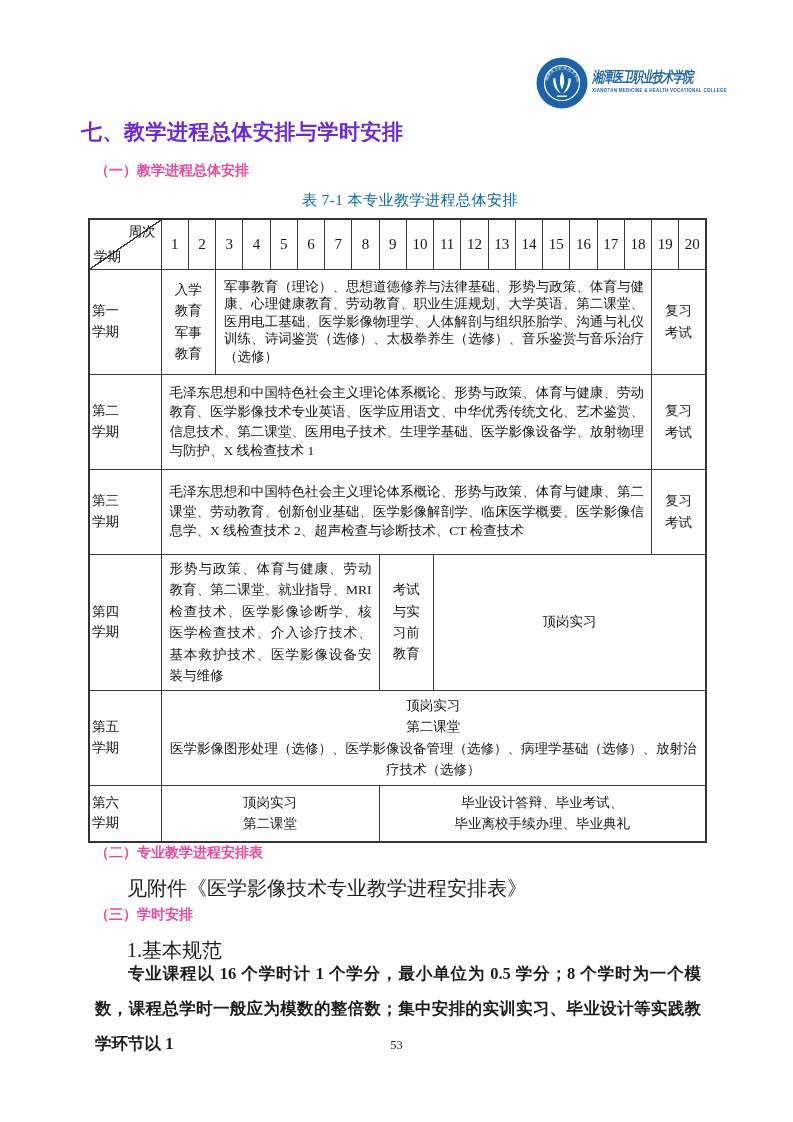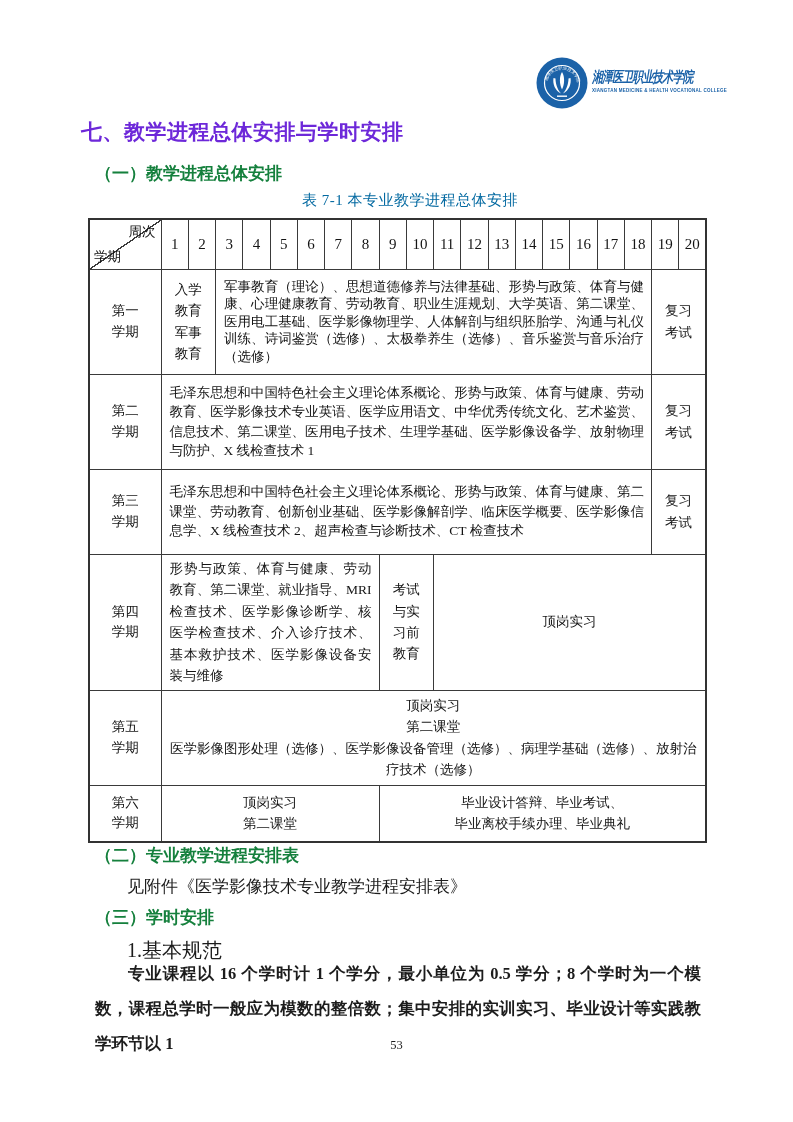--- a/index.html
+++ b/index.html
@@ -23,49 +23,49 @@
   }
   
   .h1{
     position:absolute;top:118px;left:81px;
     font-family:"Liberation Sans","DejaVu Sans",sans-serif;
     font-size:21px;font-weight:bold;color:#6d28d9;letter-spacing:.5px;
   }
   .h2{
     position:absolute;left:95px;
     font-family:"Liberation Sans","DejaVu Sans",sans-serif;
-    font-size:17px;font-weight:bold;color:#15803d;
+    font-size:14px;font-weight:bold;color:#ec4899;
   }
   .h2a{top:162px;} .h2b{top:844px;} .h2c{top:906px;}
   .caption{
     position:absolute;top:191px;left:0;right:0;text-align:center;padding-left:27px;
     font-size:15px;color:#0369a1;letter-spacing:.5px;
   }
   
   .tbl-wrap{position:absolute;top:218px;left:88px;}
   table{border-collapse:collapse;table-layout:fixed;width:617px;border:2px solid #333;}
   td{border:1px solid #3a3a3a;vertical-align:middle;font-size:13.5px;color:#141414;}
   .wk{ text-align:center;font-size:15px;padding:0;}
   .corner{position:relative;padding:0;
     background:linear-gradient(to bottom right,
       transparent calc(50% - 0.7px), #3a3a3a calc(50% - 0.7px),
       #3a3a3a calc(50% + 0.7px), transparent calc(50% + 0.7px));
   }
   .corner-top{position:absolute;top:3px;right:5px;font-size:13.5px;}
   .corner-bottom{position:absolute;bottom:3px;left:4px;font-size:13.5px;}
-  .sem{white-space:pre-line;text-align:center;line-height:1.5;padding:2px;}
+  .sem{white-space:pre-line;line-height:1.5;padding:2px;}
   .pre{white-space:pre-line;text-align:center;line-height:1.58;padding:2px;}
   .courses{
     text-align:justify;text-justify:inter-character;
     padding:3px 7px 3px 8px;letter-spacing:0;
   }
   .lh17{line-height:17.6px;} .lh19{line-height:19.5px;margin-top:19px;} .lh21{line-height:21.5px;}
   .center{text-align:center;}
   
-  .note{position:absolute;top:875px;left:127px;font-size:17px;}
+  .note{position:absolute;top:875px;left:127px;font-size:20px;}
   .item{position:absolute;top:937px;left:127px;font-size:20px;}
   .para{
     position:absolute;top:956px;left:95px;width:606px;
     font-size:16.5px;line-height:35px;text-align:justify;text-indent:2em;font-weight:bold;
   }
   .pagenum{position:absolute;top:1038px;left:0;right:0;text-align:center;font-size:12.5px;}
 </style>
 </head>
 <body>
 

